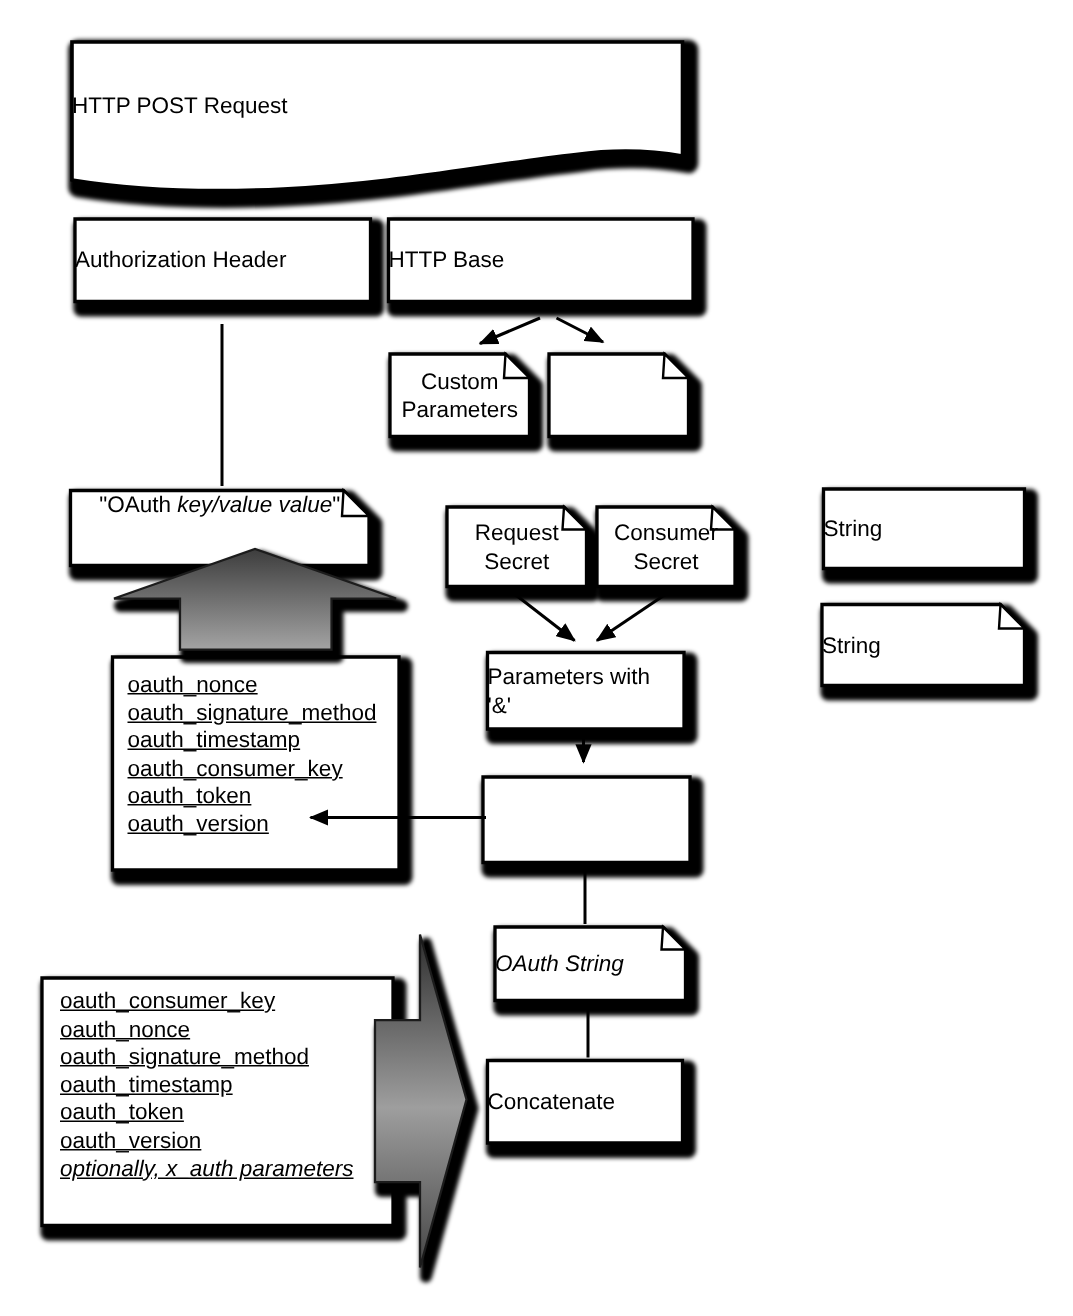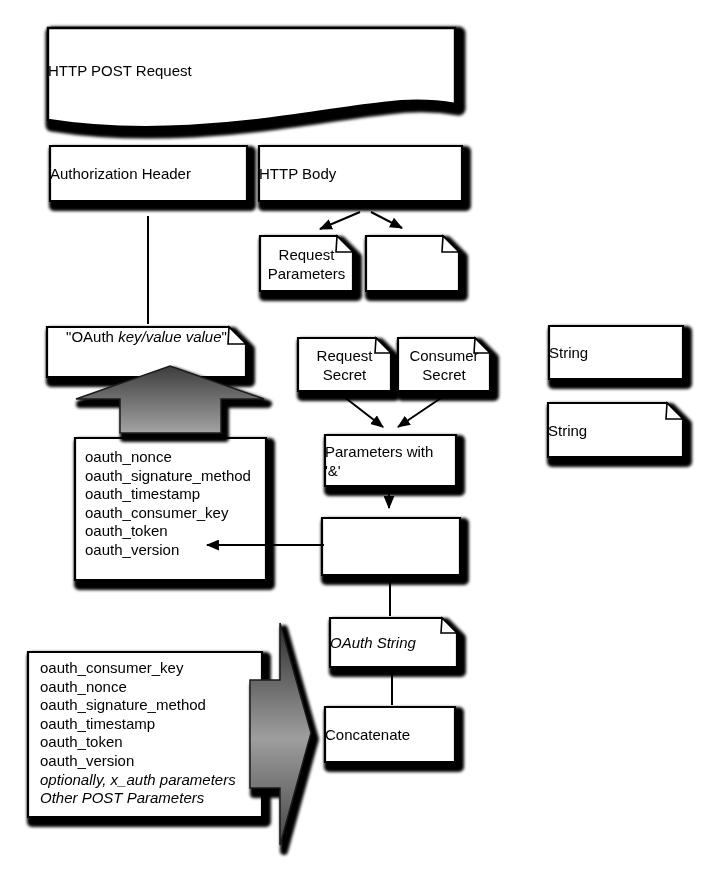--- a/index.html
+++ b/index.html
@@ -2,21 +2,21 @@
 <html><head>
 <meta charset="utf-8">
 <style>
   html,body{margin:0;padding:0;background:#fff;}
   .stage{position:relative;width:715px;height:877px;background:#fff;overflow:hidden;
          font-family:"Liberation Sans",sans-serif;color:#000;}
   .stage svg{position:absolute;left:0;top:0;z-index:1;}
   .lbl{position:absolute;z-index:2;display:flex;flex-direction:column;align-items:flex-start;
        justify-content:center;text-align:center;font-size:15px;line-height:19px;}
   .plist{position:absolute;z-index:2;font-size:15px;line-height:18.6px;}
-  .plist div{white-space:nowrap;}
+  .plist div{white-space:nowrap;text-decoration:underline;}
   .it{font-style:italic;}
 </style>
 </head>
 <body>
 
 <div class="stage">
 
   <svg width="715" height="877" viewBox="0 0 715 877">
     <defs>
       <filter id="sb" x="-30%" y="-30%" width="160%" height="160%">
@@ -167,25 +167,25 @@
 
   <div class="lbl" style="left:48px;top:30px;width:407px;height:80px">
     <span>HTTP POST Request</span>
   </div>
 
   <div class="lbl" style="left:50px;top:146px;width:197px;height:55px">
     <span>Authorization Header</span>
   </div>
 
   <div class="lbl" style="left:259px;top:146px;width:203px;height:55px">
-    <span>HTTP Body</span>
+    <span>HTTP Base</span>
   </div>
 
   <div class="lbl" style="left:260px;top:236px;width:93px;height:55px">
-    <span>Request Parameters</span>
+    <span>Custom Parameters</span>
   </div>
 
 
   <div class="lbl" style="left:47px;top:327px;width:199px;height:46px;flex-direction:row">
     <span style="white-space:pre">"OAuth </span>
       <span class="it">key/value value</span>
       <span>"</span>
   </div>
 
   <div class="lbl" style="left:298px;top:338px;width:93px;height:53px">
@@ -228,16 +228,15 @@
   </div>
 
   <div class="plist" style="left:40px;top:659px;width:215px">
     <div>oauth_consumer_key</div>
     <div>oauth_nonce</div>
     <div>oauth_signature_method</div>
     <div>oauth_timestamp</div>
     <div>oauth_token</div>
     <div>oauth_version</div>
     <div class="it">optionally, x_auth parameters</div>
-    <div class="it">Other POST Parameters</div>
   </div>
 
 </div>
 
 </body></html>

